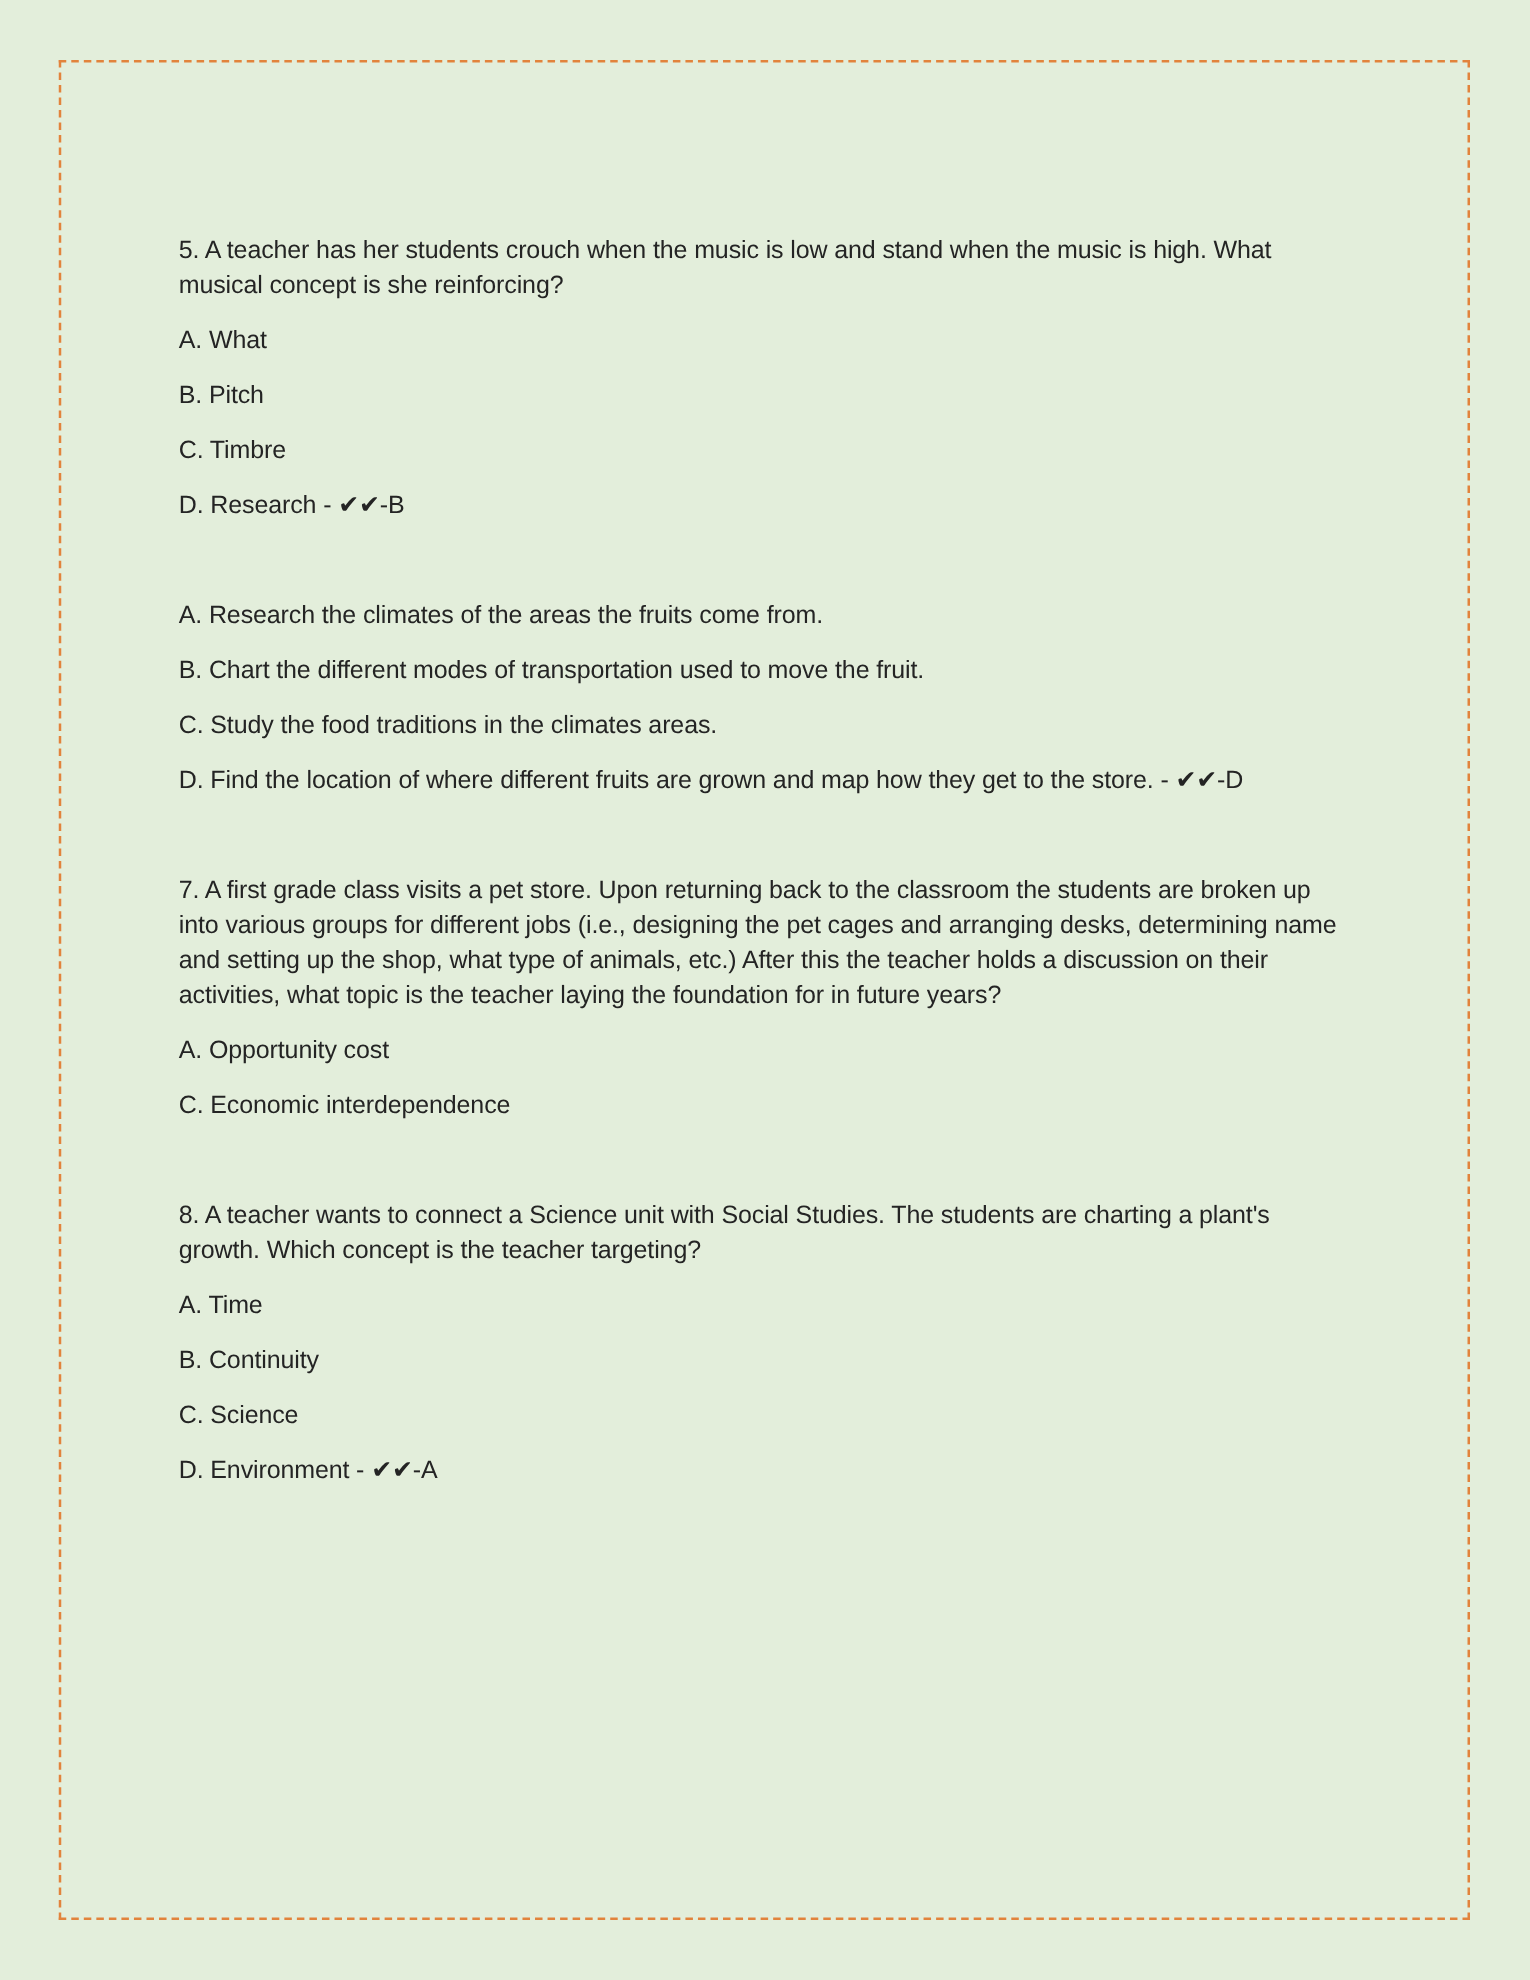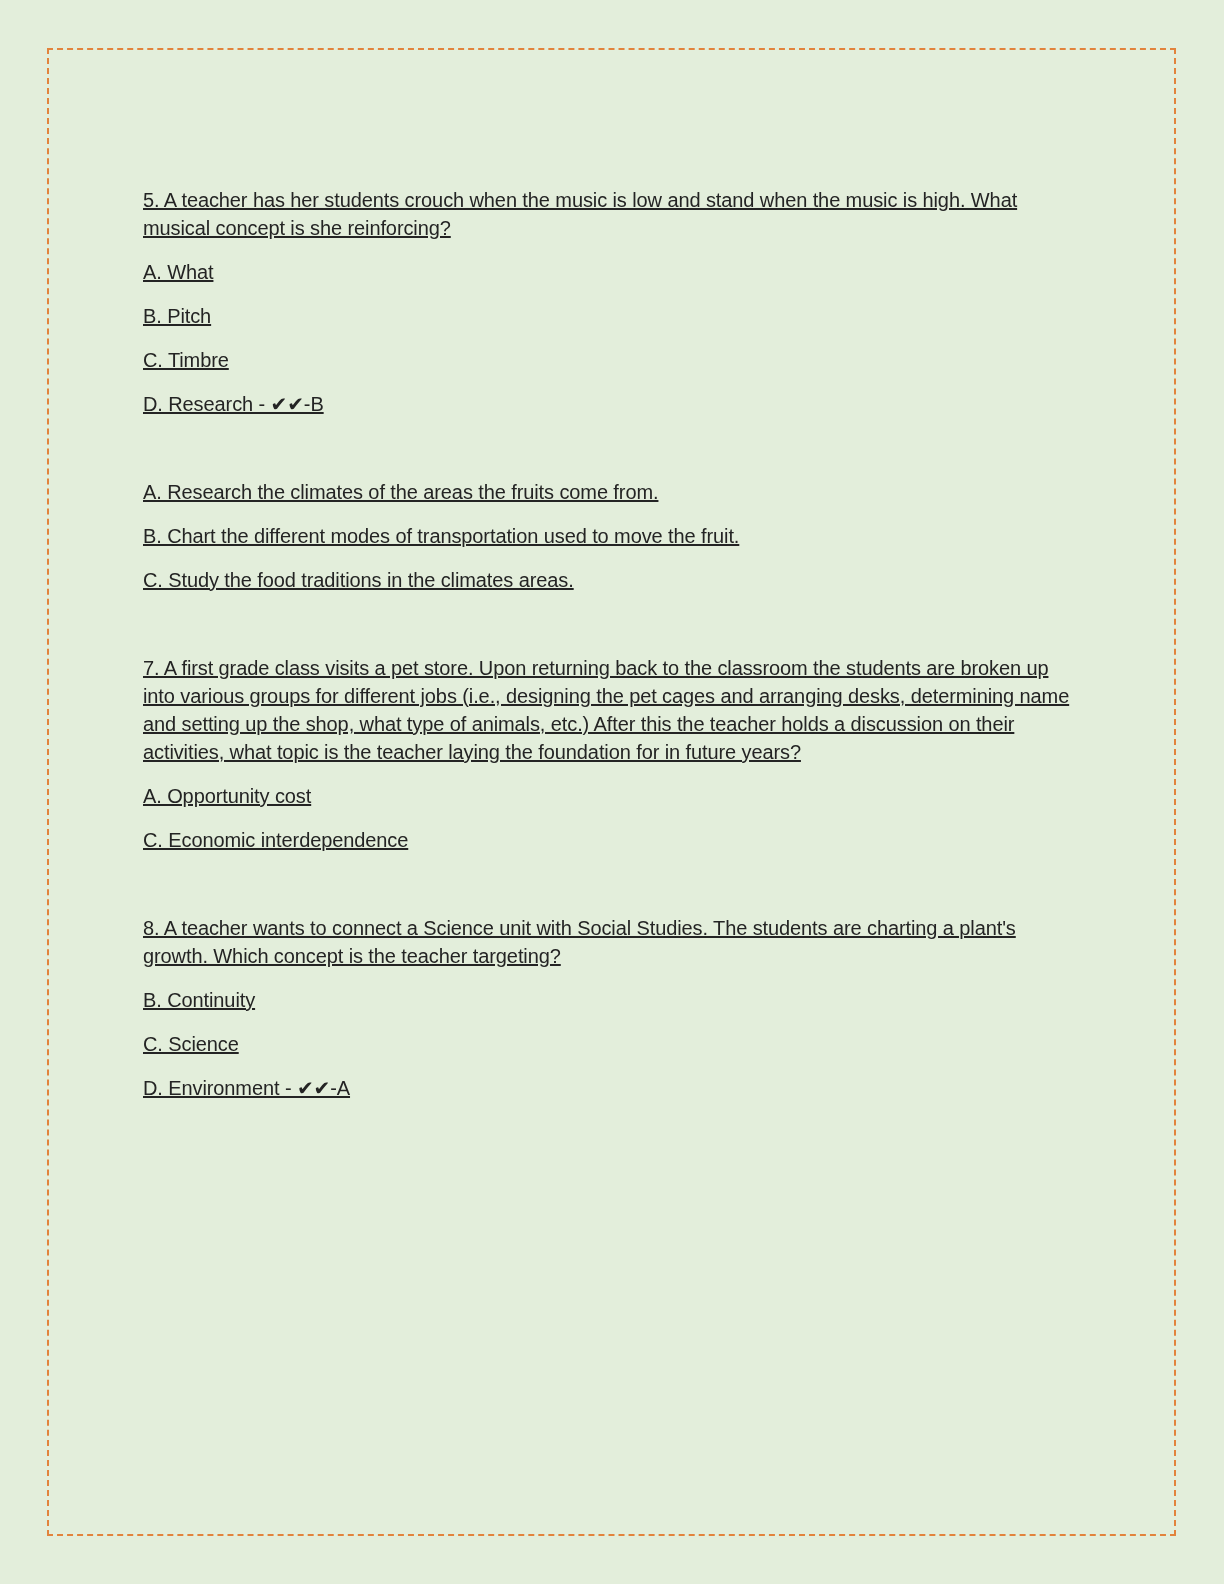--- a/index.html
+++ b/index.html
@@ -32,21 +32,20 @@
     font-size: 20px;
     line-height: 28px;
     letter-spacing: -0.1px;
   }
   .question-block {
     display: flow-root;
     margin-bottom: 44px;
   }
   .content p {
     margin: 0 0 16px 0;
-    text-decoration: underline;
   }
 </style>
 </head>
 <body>
 
 <div class="border-frame"></div>
 
 <div class="content">
 
   <section class="question-block">
@@ -54,28 +53,30 @@
     <p>A. What</p>
     <p>B. Pitch</p>
     <p>C. Timbre</p>
     <p>D. Research - ✔✔-B</p>
   </section>
 
   <section class="question-block">
     <p>A. Research the climates of the areas the fruits come from.</p>
     <p>B. Chart the different modes of transportation used to move the fruit.</p>
     <p>C. Study the food traditions in the climates areas.</p>
+    <p>D. Find the location of where different fruits are grown and map how they get to the store. - ✔✔-D</p>
   </section>
 
   <section class="question-block">
     <p>7. A first grade class visits a pet store. Upon returning back to the classroom the students are broken up into various groups for different jobs (i.e., designing the pet cages and arranging desks, determining name and setting up the shop, what type of animals, etc.) After this the teacher holds a discussion on their activities, what topic is the teacher laying the foundation for in future years?</p>
     <p>A. Opportunity cost</p>
     <p>C. Economic interdependence</p>
   </section>
 
   <section class="question-block">
     <p>8. A teacher wants to connect a Science unit with Social Studies. The students are charting a plant's growth. Which concept is the teacher targeting?</p>
+    <p>A. Time</p>
     <p>B. Continuity</p>
     <p>C. Science</p>
     <p>D. Environment - ✔✔-A</p>
   </section>
 
 </div>
 
 </body></html>

